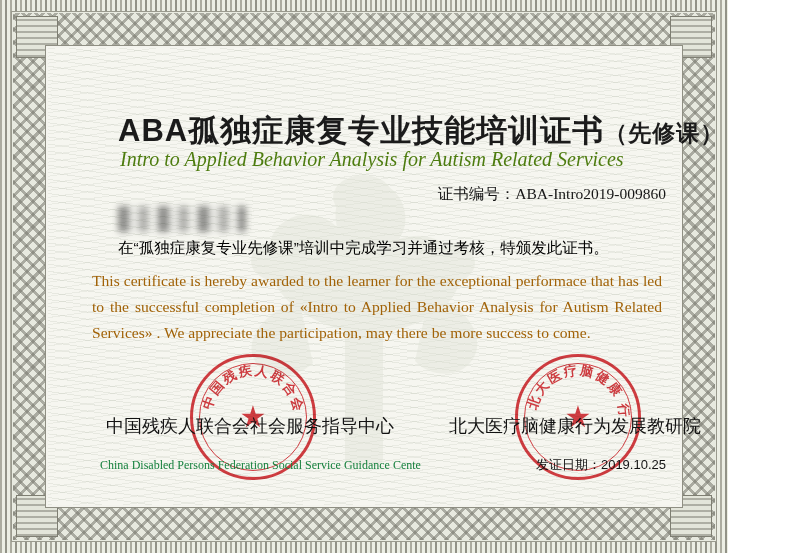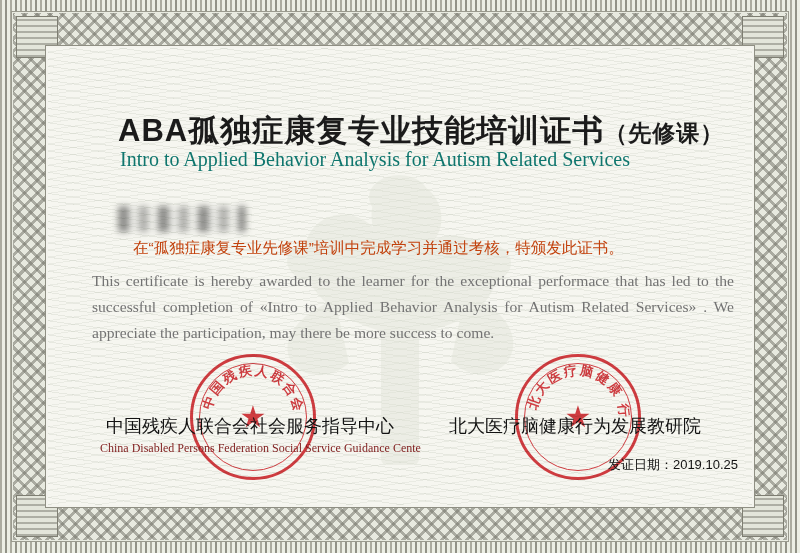--- a/index.html
+++ b/index.html
@@ -9,21 +9,21 @@
   body {
     width: 800px;
     height: 553px;
     overflow: hidden;
     background: #ffffff;
     font-family: "Liberation Serif", serif;
   }
 
   .certificate {
     position: relative;
-    width: 800px;
+    width: 728px;
     height: 553px;
     background: #f2f2ec;
     box-sizing: border-box;
     overflow: hidden;
   }
 
   
   .border-outer {
     position: absolute;
     left: 0; top: 0; right: 0; bottom: 0;
@@ -120,22 +120,23 @@
   .title-cn .suffix {
     font-size: 23px;
     font-weight: bold;
   }
   .title-en {
     position: absolute;
     left: 60px;
     top: 92px;
     font-family: "Liberation Serif", serif;
     font-size: 20px;
-    color: #0f766e;
-    white-space: nowrap;
+    color: #4d7c0f;
+    white-space: nowrap;
+    font-style: italic;
   }
 
   .cert-no {
     position: absolute;
     right: 2px;
     top: 128px;
     font-family: "Liberation Serif", serif;
     font-size: 15.5px;
     color: #161616;
     white-space: nowrap;
@@ -162,34 +163,33 @@
     border-radius: 2px;
   }
 
   .line-cn {
     position: absolute;
     left: 58px;
     top: 182px;
     right: 10px;
     font-family: "Liberation Sans", sans-serif;
     font-size: 15.5px;
-    color: #c2410c;
-    white-space: nowrap;
-    margin-left: 15px;
+    color: #000000;
+    white-space: nowrap;
   }
 
   .body-en {
     position: absolute;
     left: 32px;
     top: 212px;
     right: 6px;
     font-family: "Liberation Serif", serif;
     font-size: 15.6px;
     line-height: 26px;
-    color: #737373;
+    color: #a16207;
     text-align: justify;
   }
 
   
   .seal {
     position: absolute;
     width: 120px;
     height: 120px;
     border-radius: 50%;
     border: 3px solid #d2232a;
@@ -226,22 +226,22 @@
   }
   .org .org-cn {
     font-family: "Liberation Sans", sans-serif;
     font-size: 18px;
     color: #121212;
     white-space: nowrap;
   }
   .org .org-en {
     font-family: "Liberation Serif", serif;
     font-size: 12px;
-    color: #7f1d1d;
-    margin-top: 3px;
+    color: #15803d;
+    margin-top: 20px;
     white-space: nowrap;
   }
   .org-left { left: 40px; top: 358px; }
   .org-right { left: 365px; top: 358px; }
 
   .issue-date {
     position: absolute;
     right: 2px;
     top: 400px;
     font-family: "Liberation Sans", sans-serif;
@@ -276,20 +276,21 @@
       <ellipse cx="214" cy="62" rx="30" ry="22"></ellipse>
     </g>
   </svg>
 
   <div class="content">
 
     <div class="title-cn"><span>ABA孤独症康复专业技能培训证书</span><span class="suffix">（先修课）</span></div>
 
     <div class="title-en">Intro to Applied Behavior Analysis for Autism Related Services</div>
 
+    <div class="cert-no"><span>证书编号：</span><span>ABA-Intro2019-009860</span></div>
 
     <div class="recipient">
       <div class="blur-block"></div>
 
     </div>
 
     <div class="line-cn">在“孤独症康复专业先修课”培训中完成学习并通过考核，特颁发此证书。</div>
 
     <div class="body-en">This certificate  is hereby awarded to the learner for the exceptional performace that has led to the successful completion of «Intro to Applied Behavior Analysis for Autism Related Services» . We appreciate the participation, may there be more success to come.</div>
 

